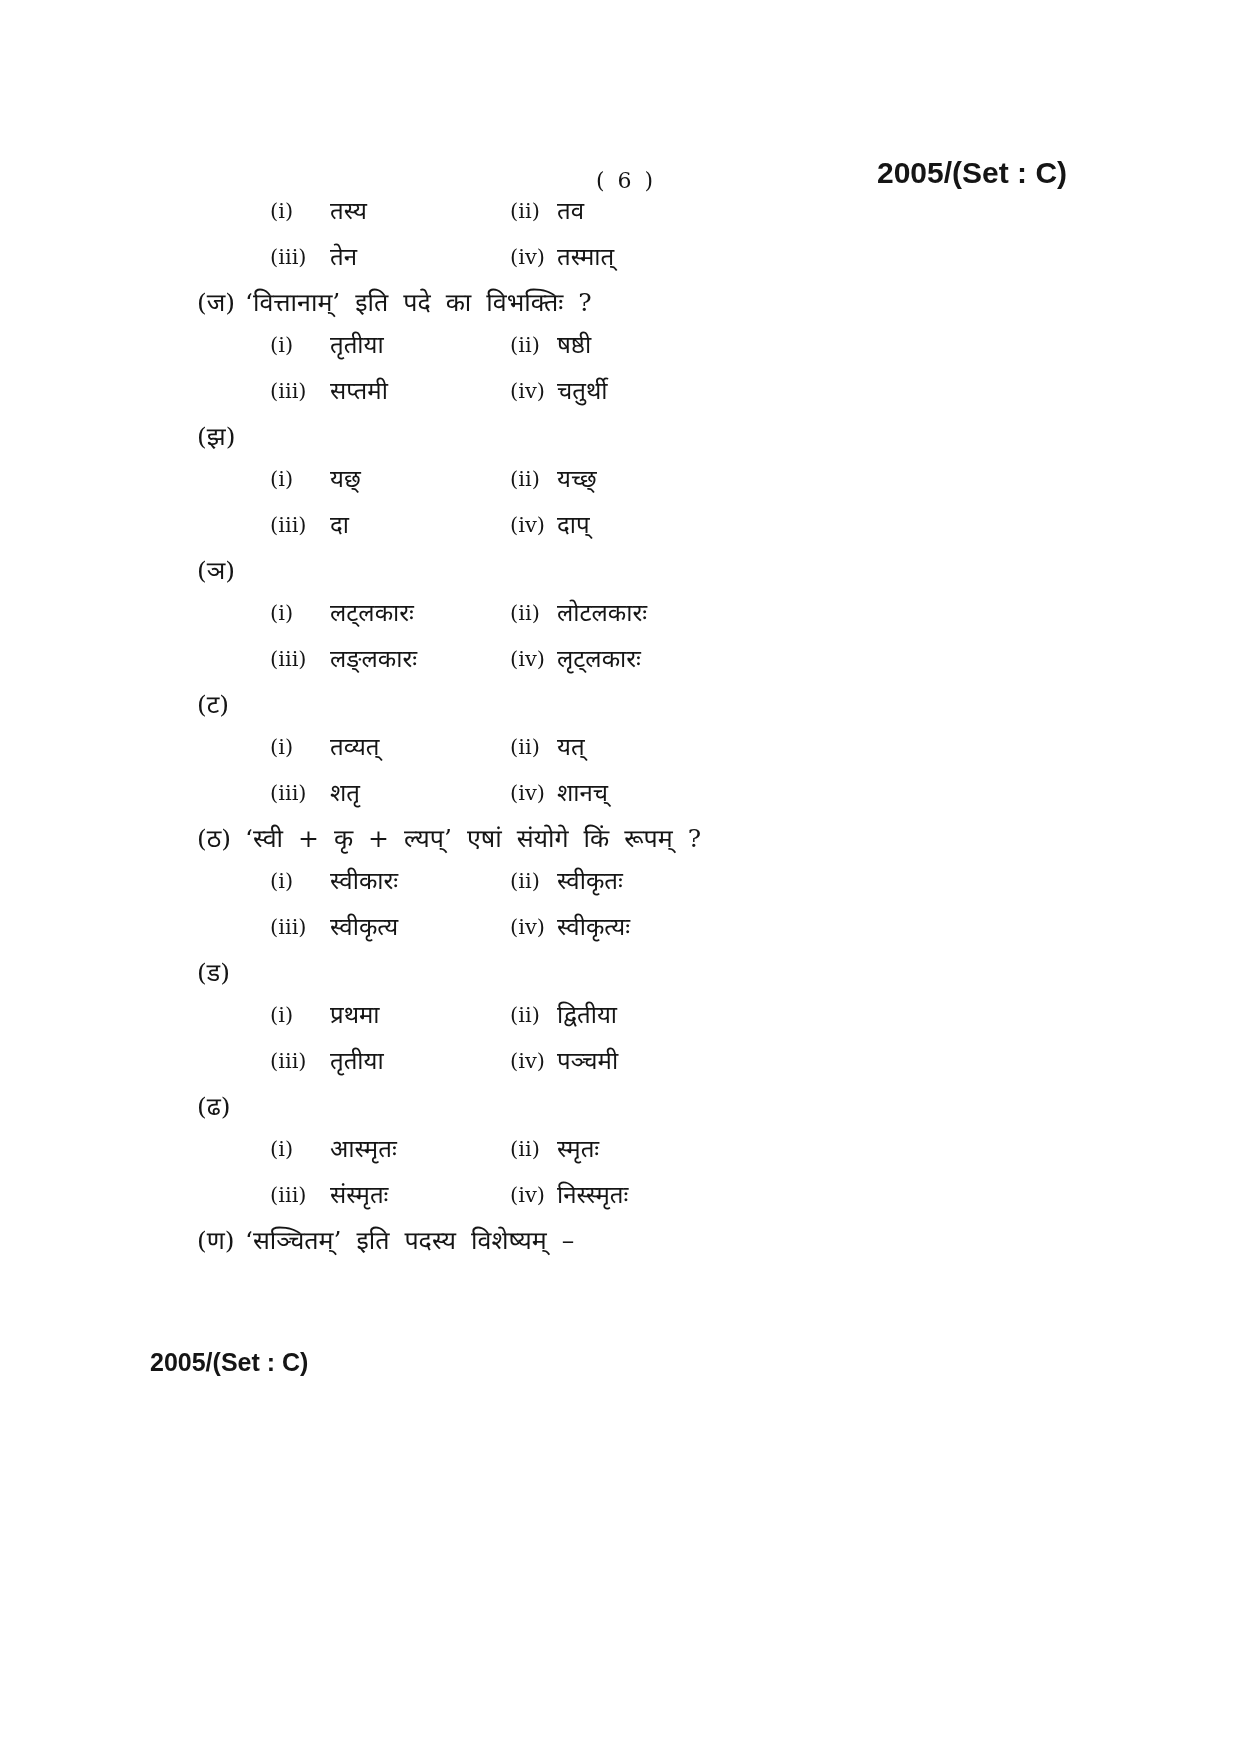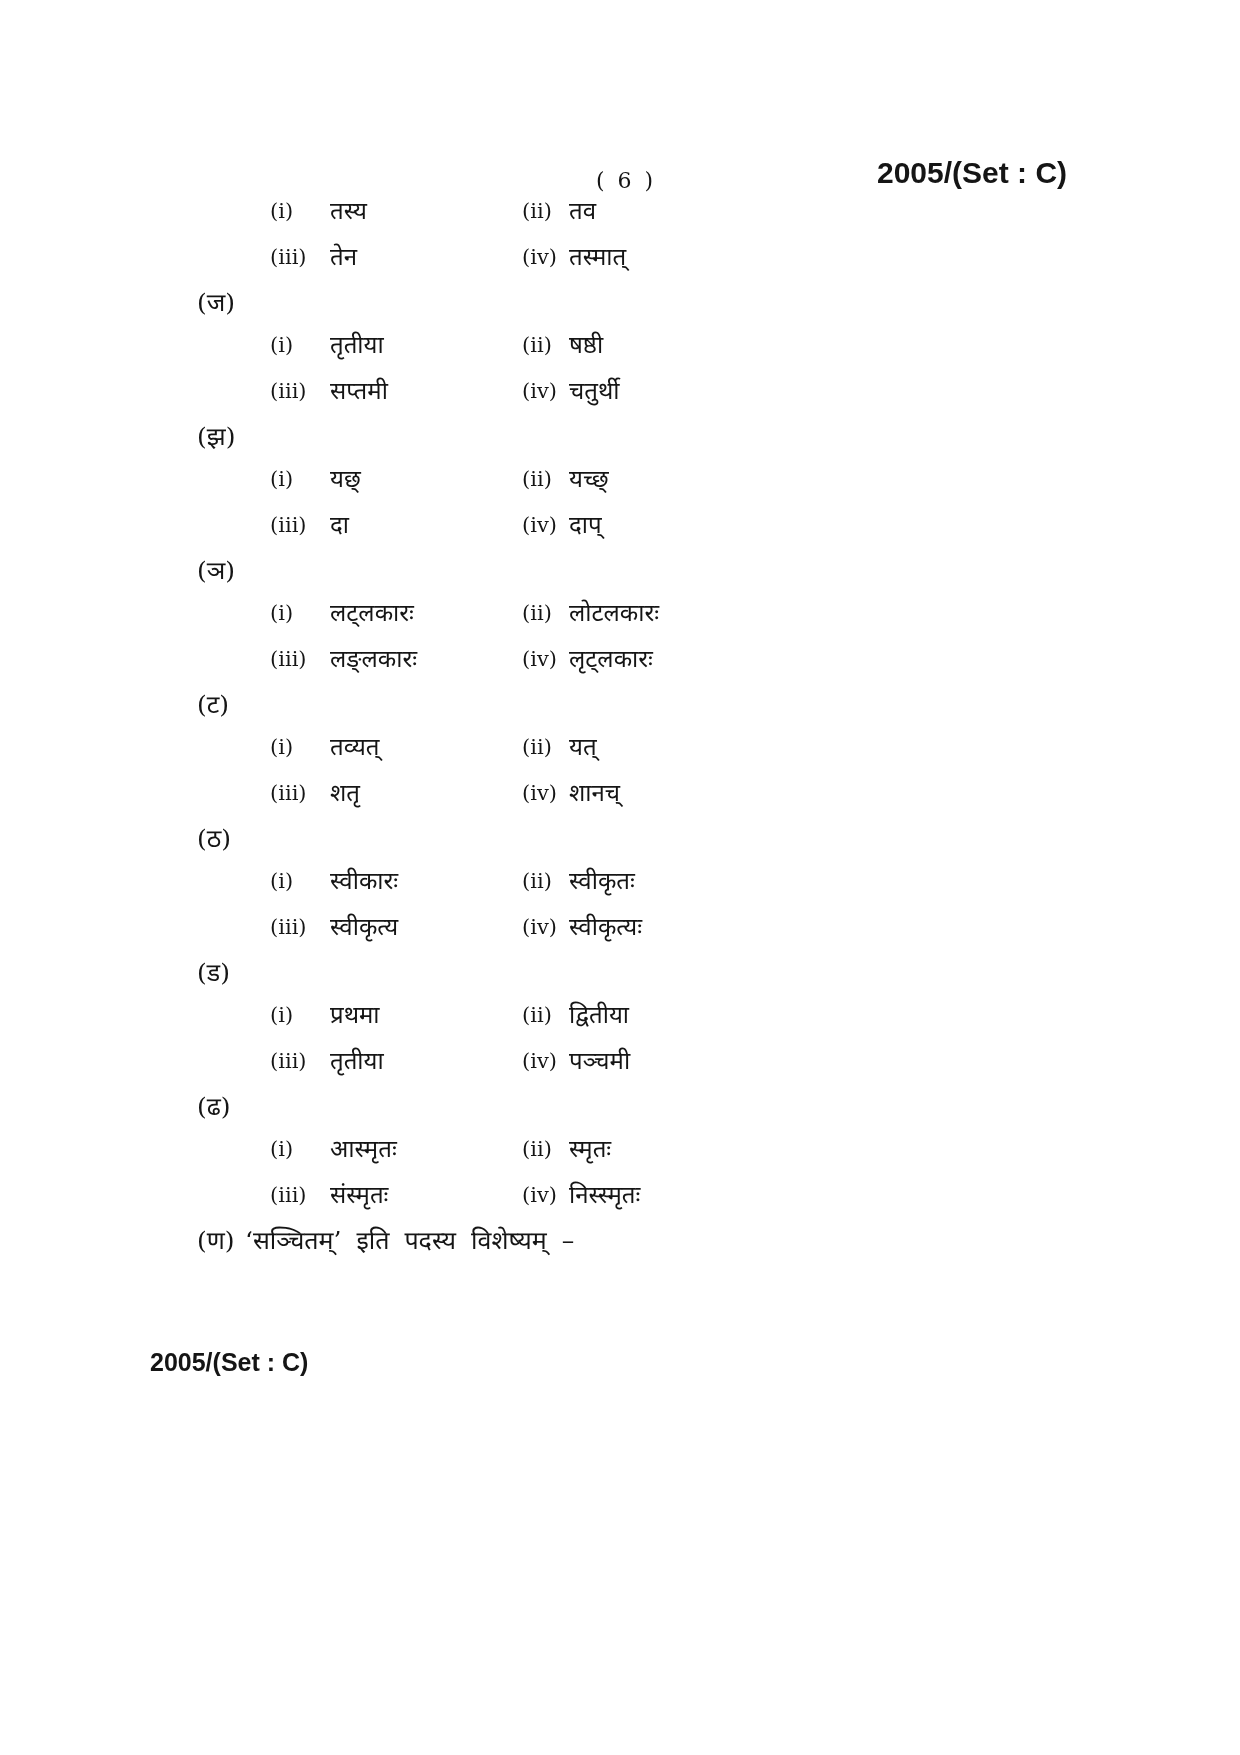--- a/index.html
+++ b/index.html
@@ -50,21 +50,21 @@
   }
   .q-label { width:48px; flex:none; word-spacing:normal; }
   .opt-row {
     display:flex;
     margin:0 0 12px 73px;
     font-size:24px;
     line-height:34px;
     white-space:nowrap;
   }
   .opt { display:flex; width:240px; flex:none; }
-  .opt.opt2 { width:auto;margin-left:12px; }
+  .opt.opt2 { width:auto; }
   .num { width:60px; flex:none; font-size:21px; }
   .opt2 .num { width:47px; }
 </style>
 </head>
 <body>
 
 <div class="sheet">
   <span class="page-num">( 6 )</span>
   <span class="header-code">2005/(Set : C)</span>
 
@@ -88,20 +88,21 @@
     <span class="opt opt2">
       <span class="num">(iv)</span>
       <span class="otext">तस्मात्</span>
     </span>
   </div>
       </div>
     <div id="questions-host">
         <div class="question">
     <div class="q-line">
       <span class="q-label">(ज)</span>
+      <span class="q-text">‘वित्तानाम्’ इति पदे का विभक्तिः ?</span>
     </div>
     <div class="q-options">
             <div class="opt-row">
     <span class="opt">
       <span class="num">(i)</span>
       <span class="otext">तृतीया</span>
     </span>
     <span class="opt opt2">
       <span class="num">(ii)</span>
       <span class="otext">षष्ठी</span>
@@ -196,20 +197,21 @@
     <span class="opt opt2">
       <span class="num">(iv)</span>
       <span class="otext">शानच्</span>
     </span>
   </div>
           </div>
   </div>
         <div class="question">
     <div class="q-line">
       <span class="q-label">(ठ)</span>
+      <span class="q-text">‘स्वी + कृ + ल्यप्’ एषां संयोगे किं रूपम् ?</span>
     </div>
     <div class="q-options">
             <div class="opt-row">
     <span class="opt">
       <span class="num">(i)</span>
       <span class="otext">स्वीकारः</span>
     </span>
     <span class="opt opt2">
       <span class="num">(ii)</span>
       <span class="otext">स्वीकृतः</span>

